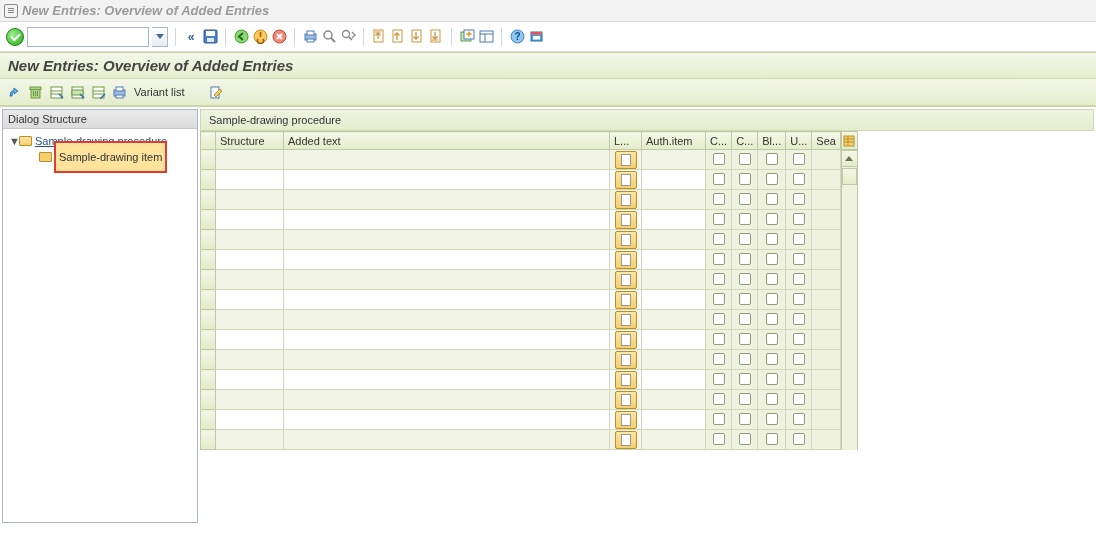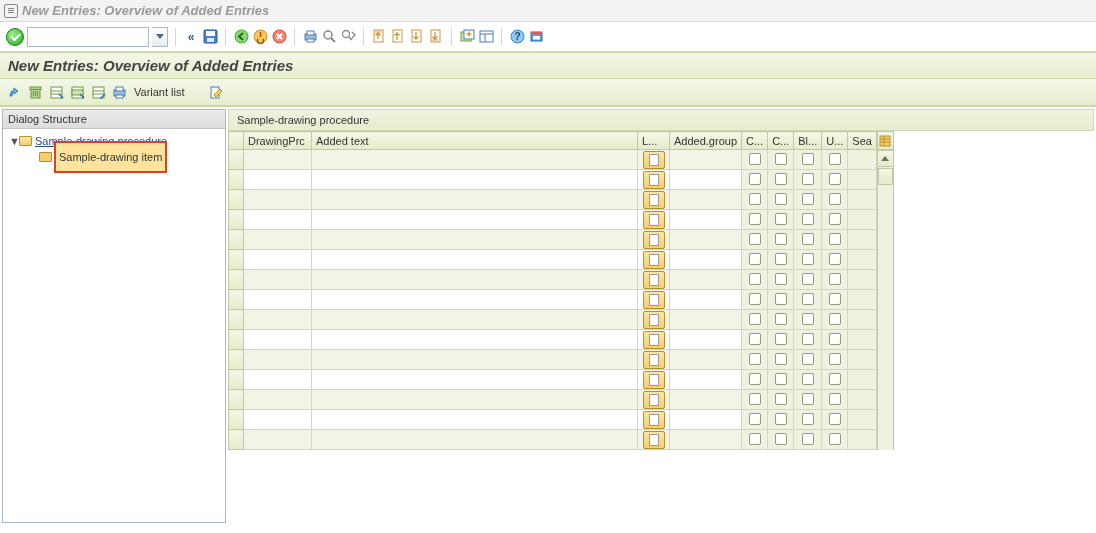--- a/index.html
+++ b/index.html
@@ -25,21 +25,21 @@
 
 .subhdr{background:linear-gradient(#f4f7e9,#e5edce);border-top:1px solid #cad7a6;border-bottom:1px solid #cad7a6;padding:4px 8px}
 .subhdr h1{margin:0;font-style:italic;font-size:15px;color:#444}
 
 
 .atb{background:linear-gradient(#f4f7e9,#e5edce);height:28px;display:flex;align-items:center;padding:0 6px;gap:5px;border-bottom:2px solid #cad7a6}
 .atb .vlabel{color:#333;margin-left:2px}
 
 
 .content{display:flex;height:calc(100% - 115px)}
-.leftpane{width:224px;border:1px solid #a8b8c8;margin:2px;background:#fff;display:flex;flex-direction:column}
+.leftpane{width:196px;border:1px solid #a8b8c8;margin:2px;background:#fff;display:flex;flex-direction:column}
 .lp-hdr{background:linear-gradient(#eaeaea,#dcdcdc);border-bottom:1px solid #c6c6c6;padding:3px 5px;color:#333}
 .tree{padding:4px 6px;font-size:11px}
 .tree-row{display:flex;align-items:center;height:16px}
 .tree-arrow{width:10px;text-align:center;color:#555}
 .fld{width:13px;height:10px;background:#f7cf6a;border:1px solid #b78f2c;margin-right:3px;border-radius:1px}
 .fld.open{background:linear-gradient(#fbe6a5,#f7cf6a)}
 .tree-link{color:#2b4f86;text-decoration:underline;cursor:pointer}
 .tree-sel{border:1px dotted #000;background:#fde39b;padding:8px 3px;outline:2px solid #e23c2f;outline-offset:-1px}
 .tree-child{margin-left:30px}
 
@@ -283,24 +283,24 @@
             <col style="width:64px">
           <col style="width:25px">
             <col style="width:25px">
             <col style="width:25px">
             <col style="width:25px">
             <col style="width:25px">
         </colgroup>
         <thead>
         <tr>
           <th class="rowhdr"></th>
-          <th>DrawingPrc</th>
+          <th>Structure</th>
           <th>Added text</th>
           <th>L...</th>
-          <th>Added.group</th>
+          <th>Auth.item</th>
           <th>C...</th>
           <th>C...</th>
           <th>Bl...</th>
           <th>U...</th>
           <th>Sea</th>
         </tr>
         </thead>
         <tbody id="tbody">
             <tr class="alt">
               <td class="rowhdr"></td>

